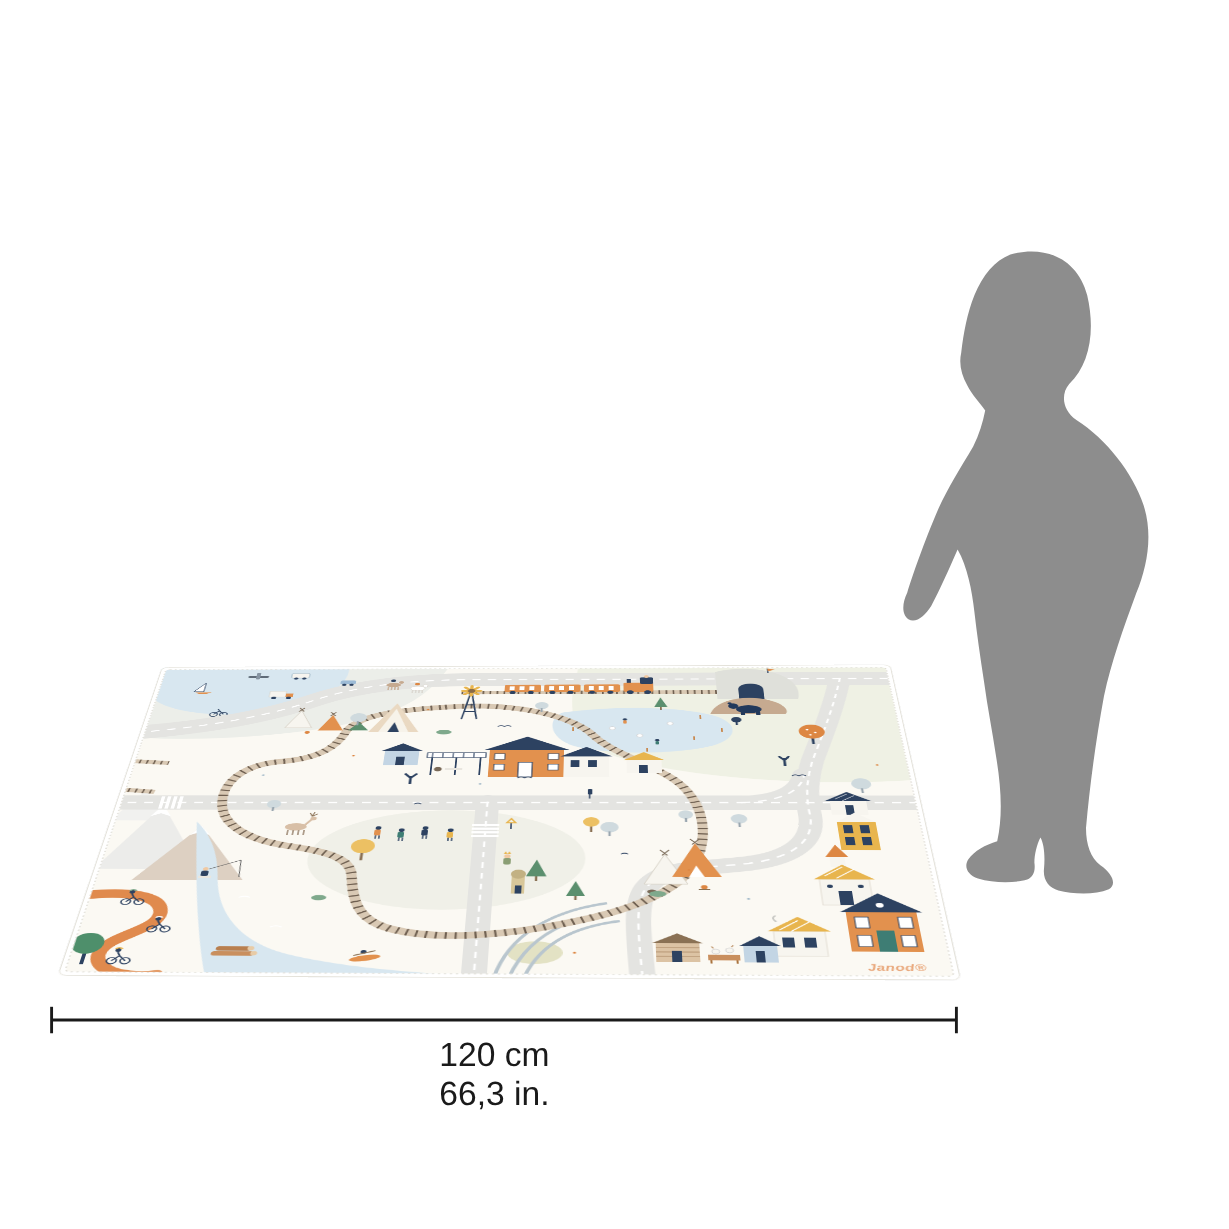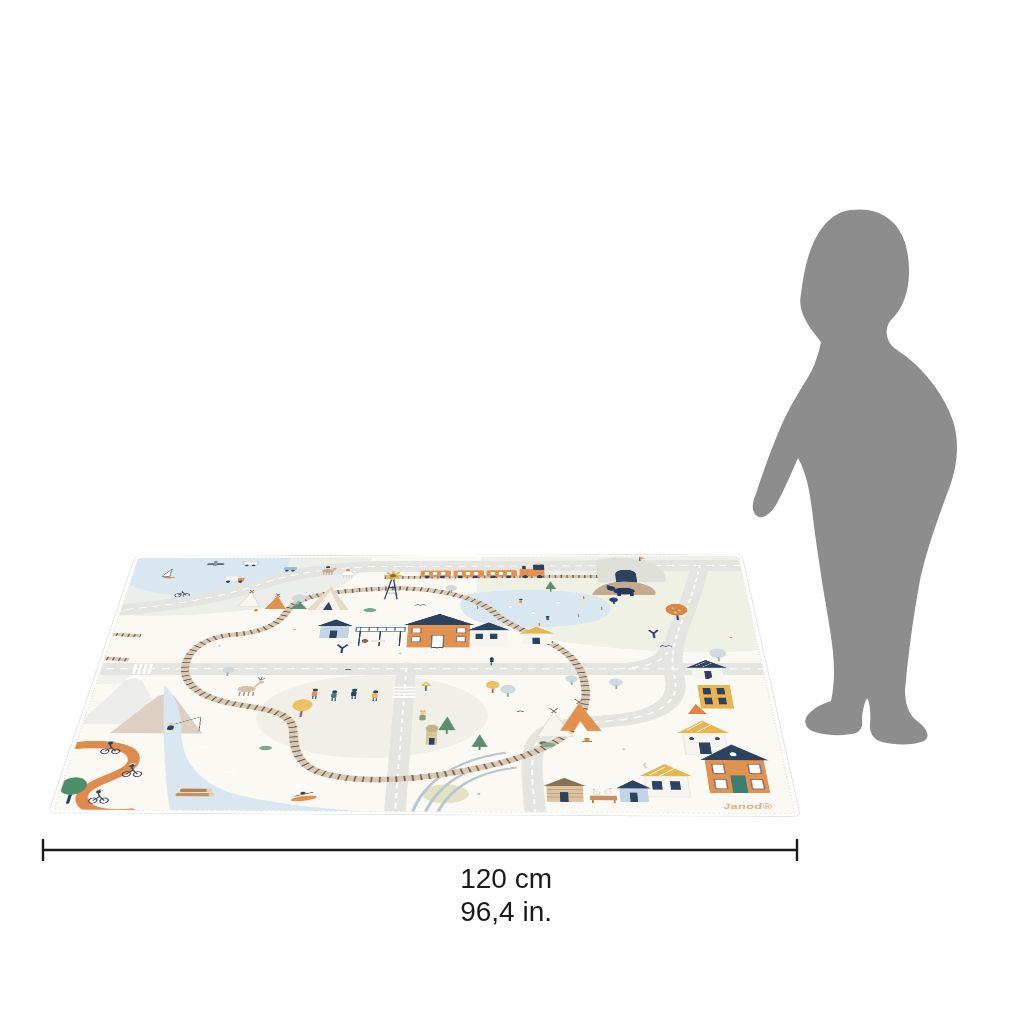--- a/index.html
+++ b/index.html
@@ -2,21 +2,21 @@
 <html><head>
 <meta charset="utf-8">
 <style>
   html,body{margin:0;padding:0;background:#fff;}
   .stage{position:relative;width:1024px;height:1024px;background:#fff;overflow:hidden;
          font-family:"Liberation Sans",sans-serif;}
   #mat-plane{position:absolute;left:0;top:0;width:900px;height:600px;
              transform-origin:0 0;border-radius:8px;overflow:hidden;
              box-shadow:0 0 0 1px rgba(0,0,0,0.03);}
   .overlay{position:absolute;left:0;top:0;pointer-events:none;}
-  .dim-labels{position:absolute;left:272px;top:862px;width:280px;text-align:right;
+  .dim-labels{position:absolute;left:272px;top:862px;width:280px;text-align:center;
               font-size:28px;line-height:33px;color:#1a1a1a;}
   
   .f-navy{fill:#2d4261}.f-dnavy{fill:#22395c}.f-org{fill:#e2914e}.f-dorg{fill:#dd8743}
   .f-yel{fill:#e8b54e}.f-teal{fill:#3e7d74}.f-grn{fill:#5b8f6e}.f-lgrn{fill:#7fa98c}
   .f-bluh{fill:#c3d5e4}.f-wat{fill:#d8e7f0}.f-crm{fill:#f7f5ef}
   .f-tan{fill:#c6aa90}.f-skin{fill:#f0c9a2}.f-gtree{fill:#cfdade}
   .rd{stroke:#e4e4e1;fill:none;stroke-linecap:round}
   .dash{stroke:#ffffff;stroke-width:2.4;fill:none;stroke-dasharray:10 9;stroke-linecap:butt}
   .trk1{stroke:#d9c9b4;stroke-width:11;fill:none}
   .trk2{stroke:#6f6051;stroke-width:11;fill:none;stroke-dasharray:2.2 8}
@@ -572,15 +572,15 @@
       C 819 229, 829 217, 842 212 Z"></path>
     <g stroke="#1a1a1a" stroke-width="2.4">
       <line x1="43" y1="850" x2="797" y2="850"></line>
       <line x1="43" y1="839" x2="43" y2="861"></line>
       <line x1="797" y1="839" x2="797" y2="861"></line>
     </g>
   </svg>
 
   <div class="dim-labels">
     <div>120 cm</div>
-    <div>96,4 in.</div>
+    <div>66,3 in.</div>
   </div>
 </div>
 
 </body></html>

